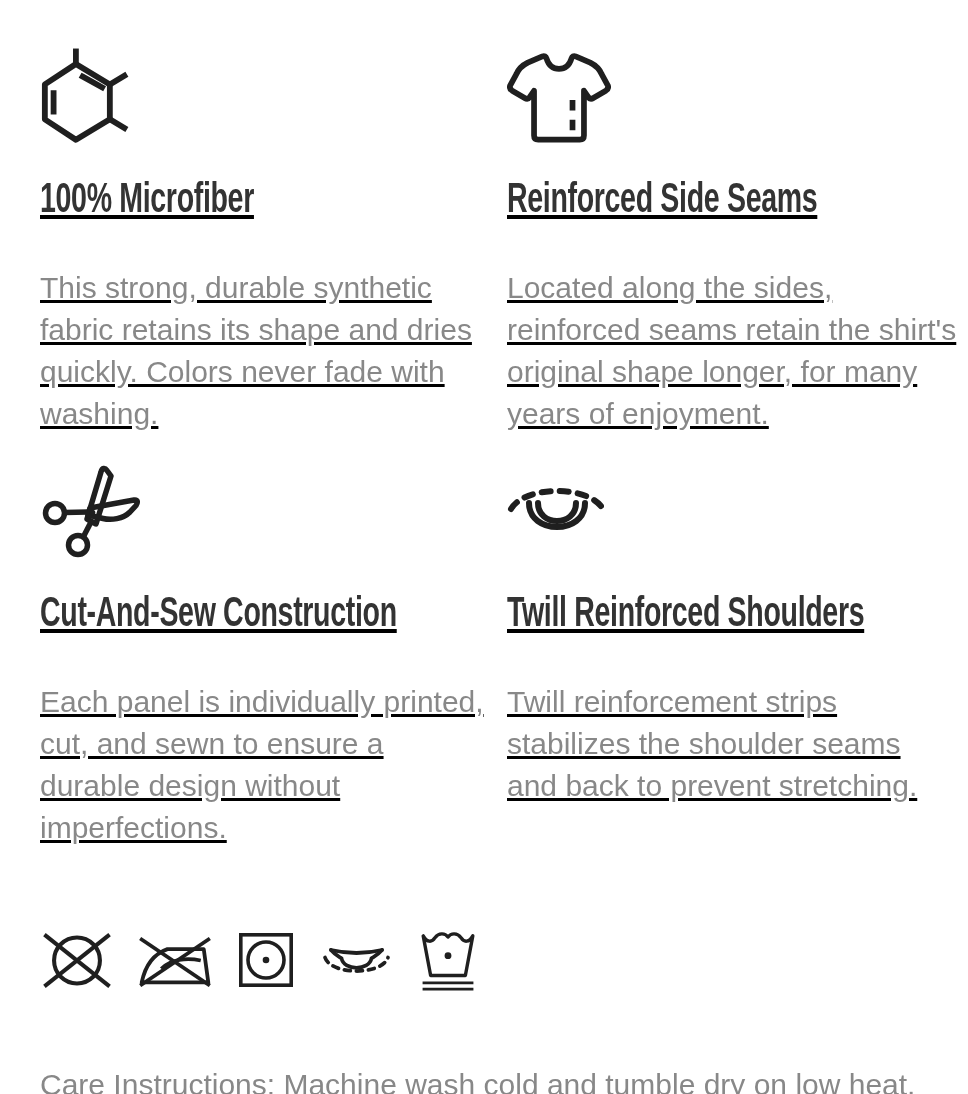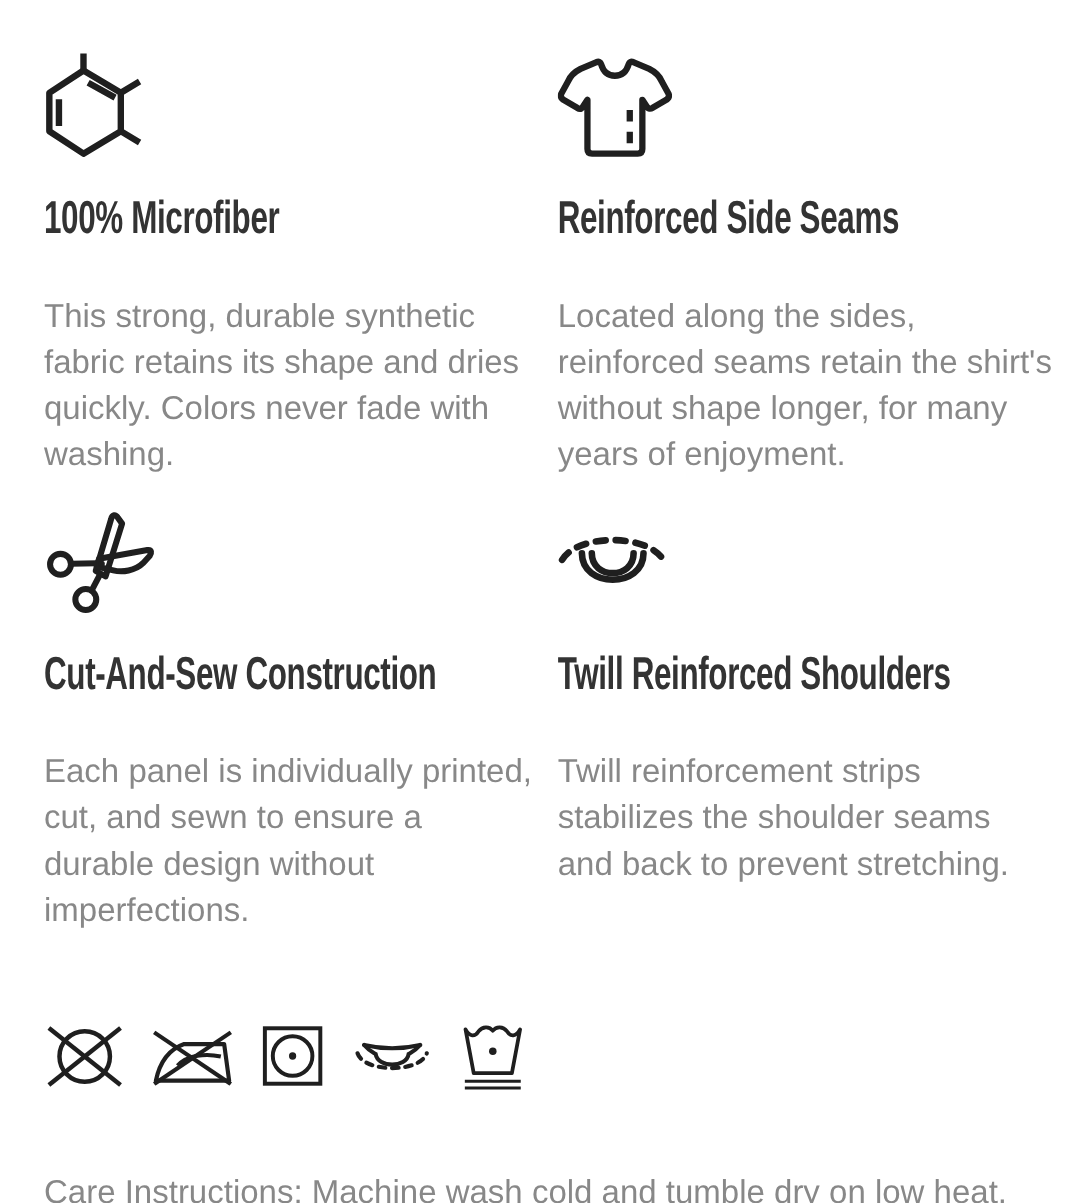--- a/index.html
+++ b/index.html
@@ -4,20 +4,21 @@
 <style>
   * { box-sizing: border-box; margin: 0; padding: 0; }
   html, body { background: #ffffff; }
   .page {
     position: relative;
     width: 968px;
     height: 1094px;
     background: #ffffff;
     overflow: hidden;
     font-family: "Liberation Sans", sans-serif;
+    text-decoration: underline;
   }
   .features-grid {
     display: grid;
     grid-template-columns: 450px 450px;
     column-gap: 17px;
     row-gap: 24px;
     margin: 45px 0 0 40px;
   }
   .feature { width: 450px; }
   .icon-box {
@@ -83,21 +84,21 @@
     </div>
 
     <div class="feature">
       <div class="icon-box">
         <svg width="104" height="104" viewBox="0 0 100 100" fill="none" stroke="#1f1f1f" stroke-width="5.5" stroke-linejoin="round">
           <path d="M34,10 L20,16 Q12,20 9,27 L3,38 Q2,41 5,43 L17,50 Q20,52 22,49 L26,43 L26,86 Q26,90 30,90 L70,90 Q74,90 74,86 L74,43 L78,49 Q80,52 83,50 L95,43 Q98,41 97,38 L91,27 Q88,20 80,16 L66,10 Q63,9 62,12 Q59,22 50,22 Q41,22 38,12 Q37,9 34,10 Z"></path>
           <path d="M63,52 L63,87" stroke-dasharray="10 9" stroke-linecap="butt"></path>
         </svg>
       </div>
       <h3 class="feature-title">Reinforced Side Seams</h3>
-      <p class="feature-desc">Located along the sides, reinforced seams retain the shirt's without shape longer, for many years of enjoyment.</p>
+      <p class="feature-desc">Located along the sides, reinforced seams retain the shirt's original shape longer, for many years of enjoyment.</p>
     </div>
 
     <div class="feature">
       <div class="icon-box">
         <svg width="102" height="100" viewBox="0 0 100 100" fill="none" stroke="#1f1f1f" stroke-width="5.5" stroke-linejoin="round">
           <circle cx="14" cy="51" r="9.5"></circle>
           <circle cx="37" cy="83" r="9.5"></circle>
           <path d="M46,57 L60,10 C61,5.5 64,5.5 66,8.5 L70,14 L55,62 Z"></path>
           <path d="M49,46 L93,38 C97,37.5 97,40.5 95,43.5 L89,50 C82,57 70,58.5 62,56.5 L47,53 Z"></path>
           <path d="M23.5,50.5 L47,50"></path>

